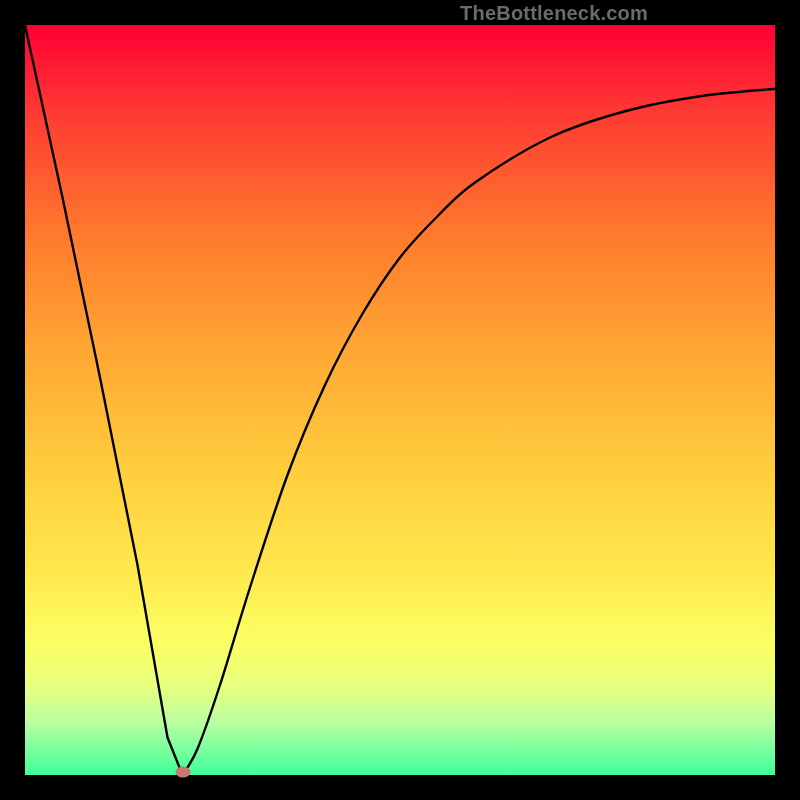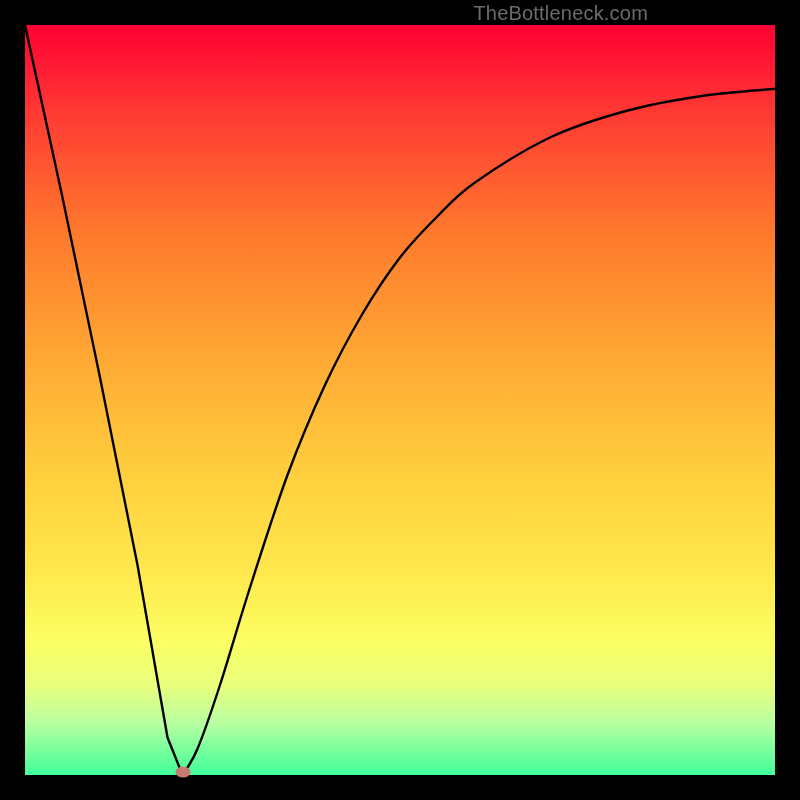--- a/index.html
+++ b/index.html
@@ -11,20 +11,21 @@
     overflow: hidden;
     font-family: Arial, Helvetica, sans-serif;
   }
   .frame {
     position: absolute;
     top: 0;
     left: 0;
     width: 656px;
     height: 800px;
     background: #000;
+    font-weight: bold;
   }
   .plot-area {
     position: absolute;
     top: 25px;
     left: 25px;
     width: 750px;
     height: 750px;
     background: linear-gradient(to bottom,
       #ff0033 0%,
       #ff3b33 12%,

